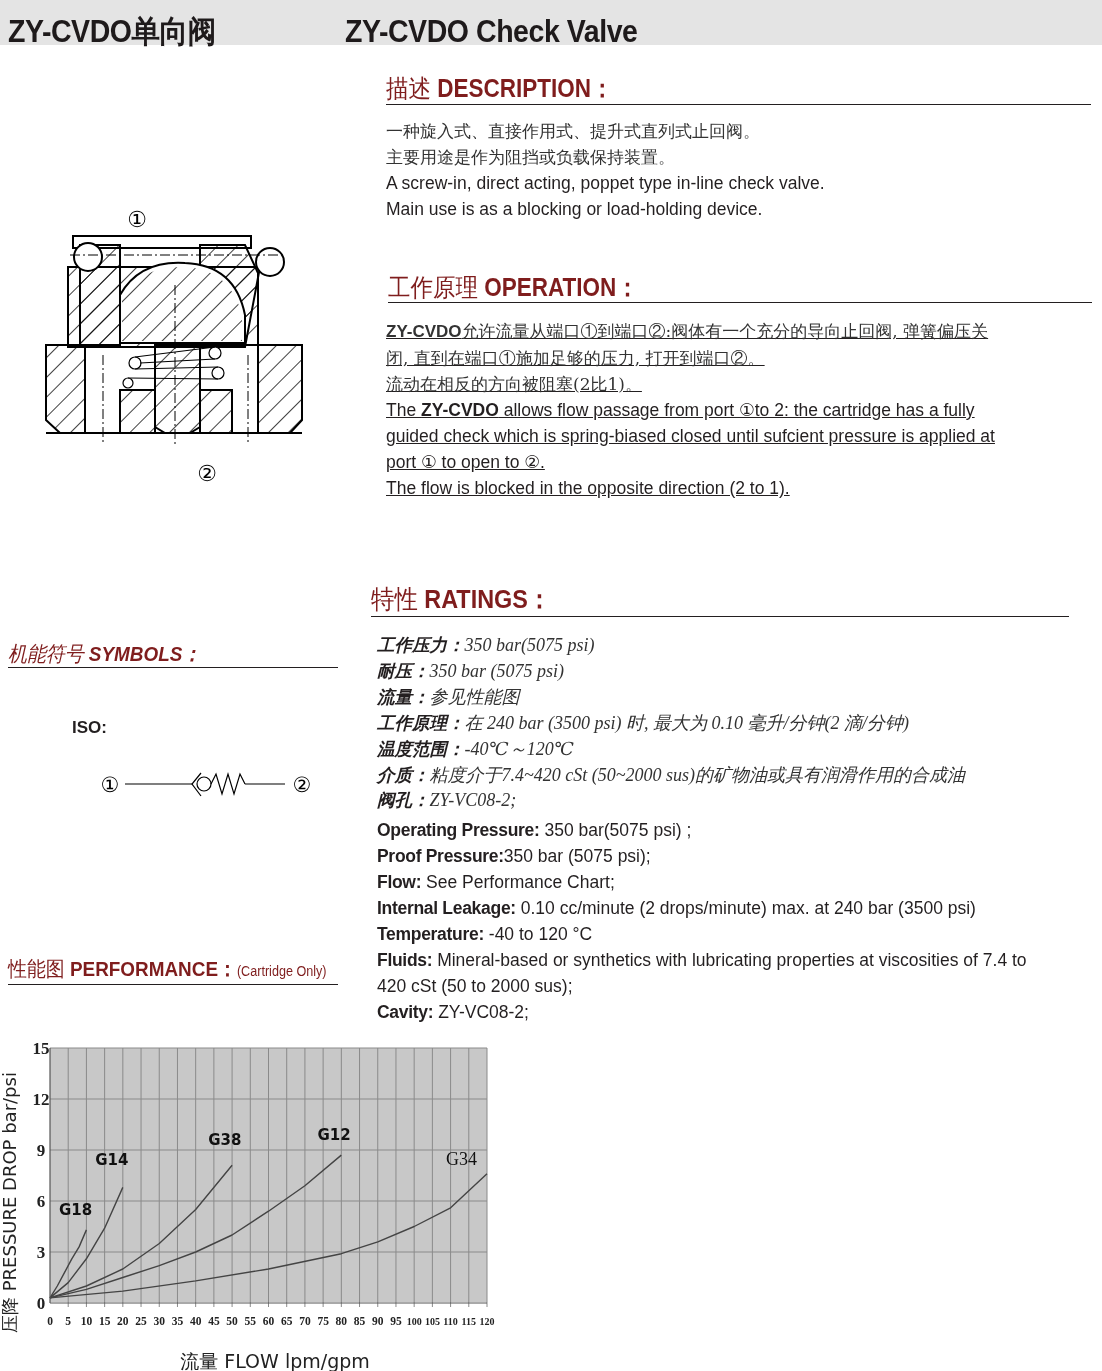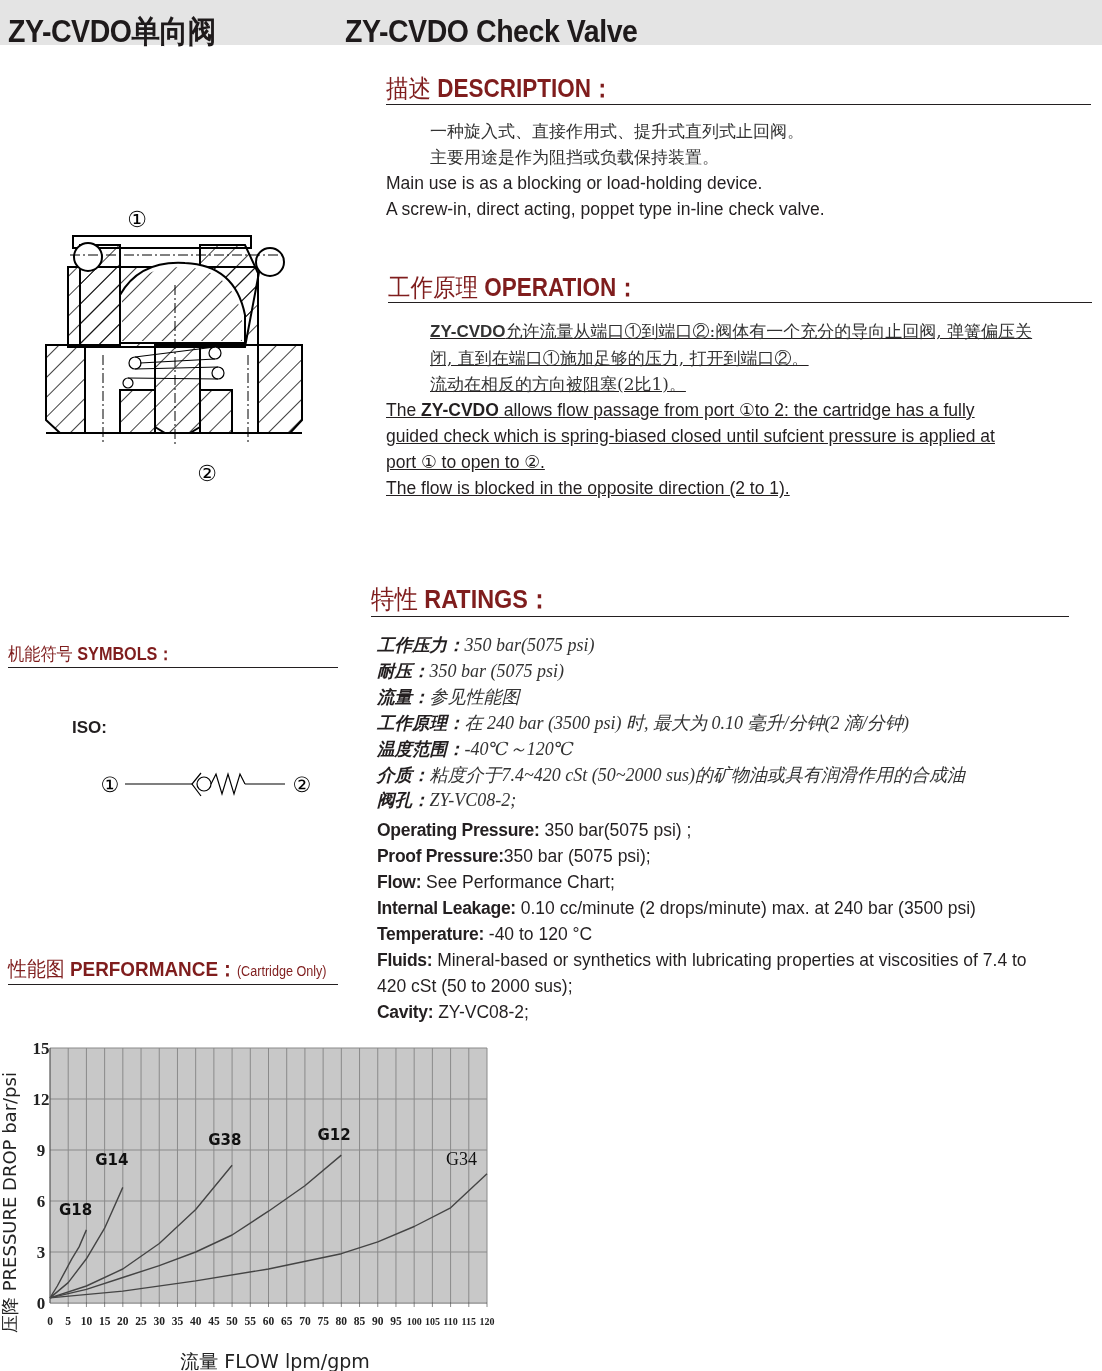--- a/index.html
+++ b/index.html
@@ -10,21 +10,21 @@
   .title { position: absolute; top: 12px; font-weight: bold; font-size: 31px; letter-spacing: -0.5px; color: #1e1a1b; line-height: 40px; white-space: nowrap; transform: scaleX(0.92); transform-origin: left; }
   .title-cn { left: 8px; }
   .title-en { left: 345px; }
 
   .sec-head { position: absolute; font-weight: bold; color: #7f1d1d; border-bottom: 1.5px solid #231f20; white-space: nowrap; }
   .sec-head .cn { font-weight: normal; }
   .sec-head .inner { display: inline-block; transform: scaleX(0.9); transform-origin: left; }
 
   .para { position: absolute; font-size: 17.5px; line-height: 26px; color: #231f20; white-space: nowrap; }
   .para .line { display: block; }
-  .para .cn-line { font-family: "DejaVu Serif", serif; font-size: 17px; color: #333; margin-left: 44px; }
+  .para .cn-line { font-family: "DejaVu Serif", serif; font-size: 17px; color: #333; }
   .bold { font-weight: bold; }
 
   .ratings-cn { position: absolute; left: 377px; top: 633px; font-size: 18px; line-height: 25.9px; white-space: nowrap; }
   .ratings-cn .row { display: block; font-style: italic; }
   .ratings-cn .k { font-weight: bold; font-family: "DejaVu Sans", sans-serif; font-size: 17.5px; }
   .ratings-cn .v { font-family: "Liberation Serif", "DejaVu Serif", serif; font-size: 18px; color: #333; }
 
   .ratings-en { position: absolute; left: 377px; top: 817px; font-size: 17.5px; line-height: 26px; white-space: nowrap; }
   .ratings-en .row { display: block; }
   .ratings-en .k { font-weight: bold; letter-spacing: -0.3px; }
@@ -89,22 +89,22 @@
   <line x1="30" y1="50" x2="240" y2="50" stroke="#000" stroke-width="1" stroke-dasharray="10,3,2,3"></line>
   <text x="167" y="276" font-size="22" text-anchor="middle">②</text>
 </svg>
 
 <div class="sec-head" style="left:386px;top:72px;width:705px;height:33px;font-size:25px;line-height:32px;">
   <span class="inner"><span class="cn">描述</span> <span>DESCRIPTION：</span></span>
 </div>
 <div class="para" style="left:386px;top:118px;">
   <span class="line cn-line">一种旋入式、直接作用式、提升式直列式止回阀。</span>
   <span class="line cn-line">主要用途是作为阻挡或负载保持装置。</span>
+  <span class="line">A screw-in, direct acting, poppet type in-line check valve.</span>
   <span class="line">Main use is as a blocking or load-holding device.</span>
-  <span class="line">A screw-in, direct acting, poppet type in-line check valve.</span>
 </div>
 
 <div class="sec-head" style="left:388px;top:270px;width:704px;height:33px;font-size:25px;line-height:34px;">
   <span class="inner"><span class="cn">工作原理</span> <span>OPERATION：</span></span>
 </div>
 <div class="para" style="left:386px;top:318px;text-decoration:underline;">
   <span class="line cn-line"><span class="bold" style="font-family:'Liberation Sans',sans-serif;">ZY-CVDO</span><span>允许流量从端口①到端口②:阀体有一个充分的导向止回阀, 弹簧偏压关</span></span>
   <span class="line cn-line">闭, 直到在端口①施加足够的压力, 打开到端口②。</span>
   <span class="line cn-line">流动在相反的方向被阻塞(2比1)。</span>
   <span class="line"><span>The </span><span class="bold">ZY-CVDO</span><span> allows flow passage from port ①to 2: the cartridge has a fully</span></span>
@@ -129,21 +129,21 @@
   <span class="row"><span class="k">Operating Pressure:</span><span> 350 bar(5075 psi) ;</span></span>
   <span class="row"><span class="k">Proof Pressure:</span><span>350 bar (5075 psi);</span></span>
   <span class="row"><span class="k">Flow:</span><span> See Performance Chart;</span></span>
   <span class="row"><span class="k">Internal Leakage:</span><span> 0.10 cc/minute (2 drops/minute) max. at 240 bar (3500 psi)</span></span>
   <span class="row"><span class="k">Temperature:</span><span> -40 to 120 °C</span></span>
   <span class="row"><span class="k">Fluids:</span><span> Mineral-based or synthetics with lubricating properties at viscosities of 7.4 to</span></span>
   <span class="row"><span class="k"></span><span>420 cSt (50 to 2000 sus);</span></span>
   <span class="row"><span class="k">Cavity:</span><span> ZY-VC08-2;</span></span>
 </div>
 
-<div class="sec-head" style="left:8px;top:640px;width:330px;height:28px;font-size:18px;line-height:28px;border-bottom-width:1px;">
+<div class="sec-head" style="left:8px;top:640px;width:330px;height:28px;font-size:21px;line-height:28px;border-bottom-width:1px;font-style:italic;">
   <span class="inner"><span class="cn">机能符号</span> <span>SYMBOLS：</span></span>
 </div>
 <div class="iso-label">ISO:</div>
 <svg style="position:absolute;left:95px;top:765px;" width="225" height="40" viewBox="0 0 225 40">
   <text x="15" y="27" font-size="21" text-anchor="middle">①</text>
   <line x1="30" y1="19" x2="98" y2="19" stroke="#000" stroke-width="1.2"></line>
   <polyline points="106,8 97,19 106,31" fill="none" stroke="#000" stroke-width="1.2"></polyline>
   <circle cx="109" cy="19" r="7" fill="#fff" stroke="#000" stroke-width="1.2"></circle>
   <polyline points="116,19 121,9 127,29 133,9 139,29 145,9 150,19" fill="none" stroke="#000" stroke-width="1.2"></polyline>
   <line x1="150" y1="19" x2="190" y2="19" stroke="#000" stroke-width="1.2"></line>

